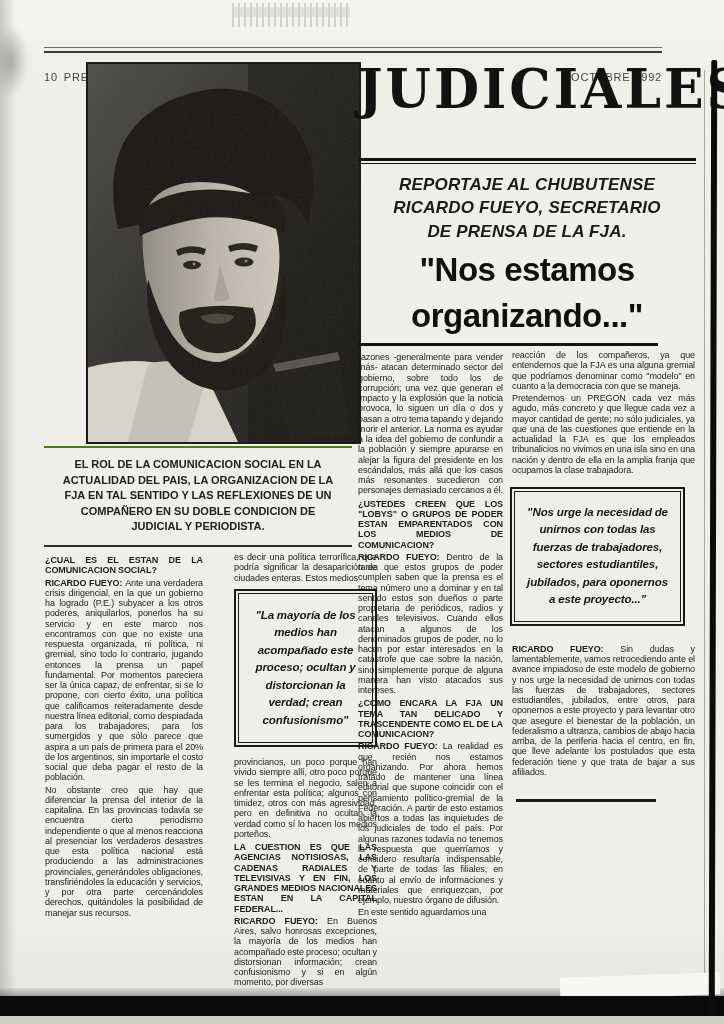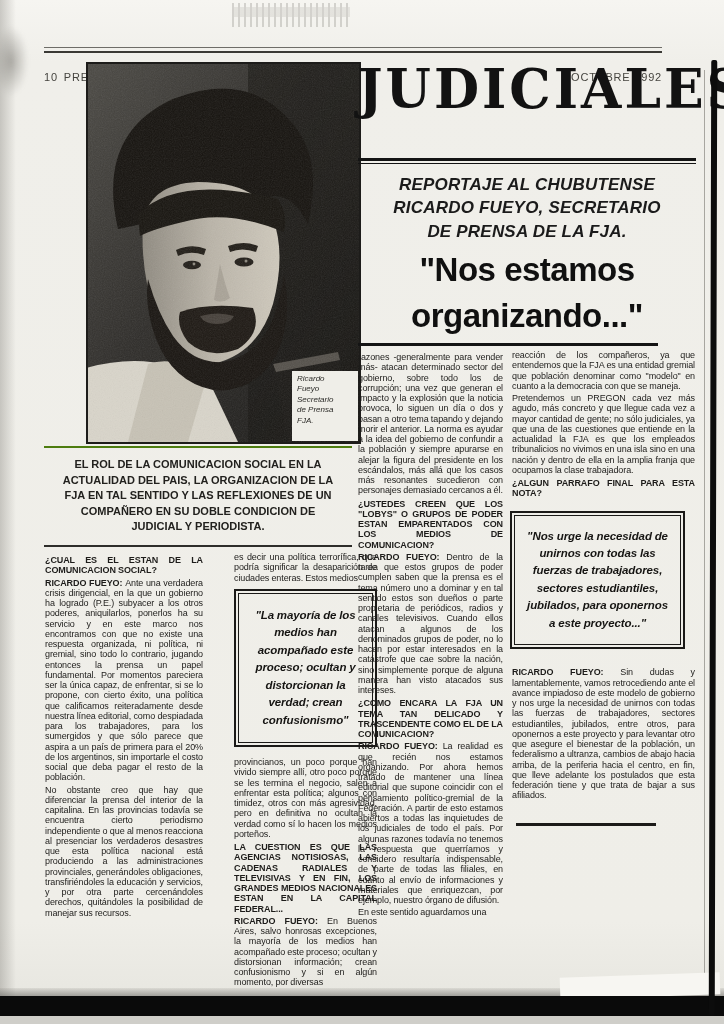--- a/index.html
+++ b/index.html
@@ -130,25 +130,20 @@
       <path d="M132 200 q 6 24 10 34 q -8 6 -16 2 Z" fill="#a49e92" opacity=".8"></path>
 
       <path d="M60 215 Q 70 250 85 272 Q 105 300 135 298 Q 170 292 185 255 Q 194 230 196 210 Q 205 255 188 292 Q 165 330 125 326 Q 85 318 68 275 Q 56 242 60 215 Z" fill="#181410"></path>
       <path d="M92 248 Q 120 238 165 244 Q 175 268 150 285 Q 120 296 100 278 Q 88 262 92 248 Z" fill="#1d1813"></path>
       <path d="M112 252 q 18 -5 34 0 q -4 8 -17 8 q -13 0 -17 -8 Z" fill="#46403a"></path>
 
       <path d="M185 300 L 250 288 L 262 370 L 200 378 Z" fill="#1b1916"></path>
       <path d="M185 300 L 250 288 L 252 296 L 188 308 Z" fill="#54504a"></path>
       <rect x="0" y="0" width="271" height="378" filter="url(#grain)"></rect>
     </svg>
-    <div class="caption">Ricardo
-Fueyo
-Secretario
-de Prensa
-FJA.</div>
   </div>
 
   <div class="headline">JUDICIALES COM</div>
   <div class="kick-rule-a"></div>
   <div class="kick-rule-b"></div>
   <div class="kicker">
     <span class="kicker-inner">REPORTAJE AL CHUBUTENSE RICARDO FUEYO, SECRETARIO DE PRENSA DE LA FJA.</span>
   </div>
   <div class="main-quote">"Nos estamos organizando..."</div>
   <div class="quote-rule"></div>
@@ -169,23 +164,22 @@
     </div>
   <div class="col" id="col3">
       <p class="a">razones -generalmente para vender más- atacan determinado sector del gobierno, sobre todo los de corrupción; una vez que generan el impacto y la explosión que la noticia provoca, lo siguen un día o dos y pasan a otro tema tapando y dejando morir el anterior. La norma es ayudar a la idea del gobierno de confundir a la población y siempre apurarse en alejar la figura del presidente en los escándalos, más allá que los casos más resonantes sucedieron con personajes demasiado cercanos a él.</p>
       <p class="q">¿USTEDES CREEN QUE LOS "LOBYS" O GRUPOS DE PODER ESTAN EMPARENTADOS CON LOS MEDIOS DE COMUNICACION?</p>
       <p class="a"><strong>RICARDO FUEYO: </strong>Dentro de la tarea que estos grupos de poder cumplen saben que la prensa es el tema número uno a dominar y en tal sentido estos son dueños o parte propietaria de periódicos, radios y canales televisivos. Cuando ellos atacan a algunos de los denominados grupos de poder, no lo hacen por estar interesados en la catástrofe que cae sobre la nación, sino simplemente porque de alguna manera han visto atacados sus intereses.</p>
       <p class="q">¿COMO ENCARA LA FJA UN TEMA TAN DELICADO Y TRASCENDENTE COMO EL DE LA COMUNICACION?</p>
       <p class="a"><strong>RICARDO FUEYO: </strong>La realidad es que recién nos estamos organizando. Por ahora hemos tratado de mantener una línea editorial que supone coincidir con el pensamiento político-gremial de la Federación. A partir de esto estamos abiertos a todas las inquietudes de los judiciales de todo el país. Por algunas razones todavía no tenemos la respuesta que querríamos y considero resultaría indispensable, de parte de todas las filiales, en cuanto al envío de informaciones y materiales que enriquezcan, por ejemplo, nuestro órgano de difusión.</p>
       <p class="a">En este sentido aguardamos una</p>
     </div>
   <div class="col" id="col4">
-      <p class="a">reacción de los compañeros, ya que entendemos que la FJA es una entidad gremial que población denominar como "modelo" en cuanto a la democracia con que se maneja.</p>
+      <p class="a">reacción de los compañeros, ya que entendemos que la FJA es una alguna gremial que podríamos denominar como "modelo" en cuanto a la democracia con que se maneja.</p>
       <p class="a">Pretendemos un PREGON cada vez más agudo, más concreto y que llegue cada vez a mayor cantidad de gente; no sólo judiciales, ya que una de las cuestiones que entiende en la actualidad la FJA es que los empleados tribunalicios no vivimos en una isla sino en una nación y dentro de ella en la amplia franja que ocupamos la clase trabajadora.</p>
-      <p class="q">¿ALGUN PARRAFO FINAL PARA ESTA NOTA?</p>
       <div class="pullquote"><span>"Nos urge la necesidad de unirnos con todas las fuerzas de trabajadores, sectores estudiantiles, jubilados, para oponernos a este proyecto..."</span></div>
       <p class="a"><strong>RICARDO FUEYO: </strong>Sin dudas y lamentablemente, vamos retrocediendo ante el avance impiadoso de este modelo de gobierno y nos urge la necesidad de unirnos con todas las fuerzas de trabajadores, sectores estudiantiles, jubilados, entre otros, para oponernos a este proyecto y para levantar otro que asegure el bienestar de la población, un federalismo a ultranza, cambios de abajo hacia arriba, de la periferia hacia el centro, en fin, que lleve adelante los postulados que esta federación tiene y que trata de bajar a sus afiliados.</p>
       <div class="endrule"></div>
     </div>
 
   <div class="right-hairline"></div>
   <div class="right-bar"></div>
   <div class="corner-lift"></div>
   <div class="bottom-edge"></div>
   <div class="bottom-band"></div>

